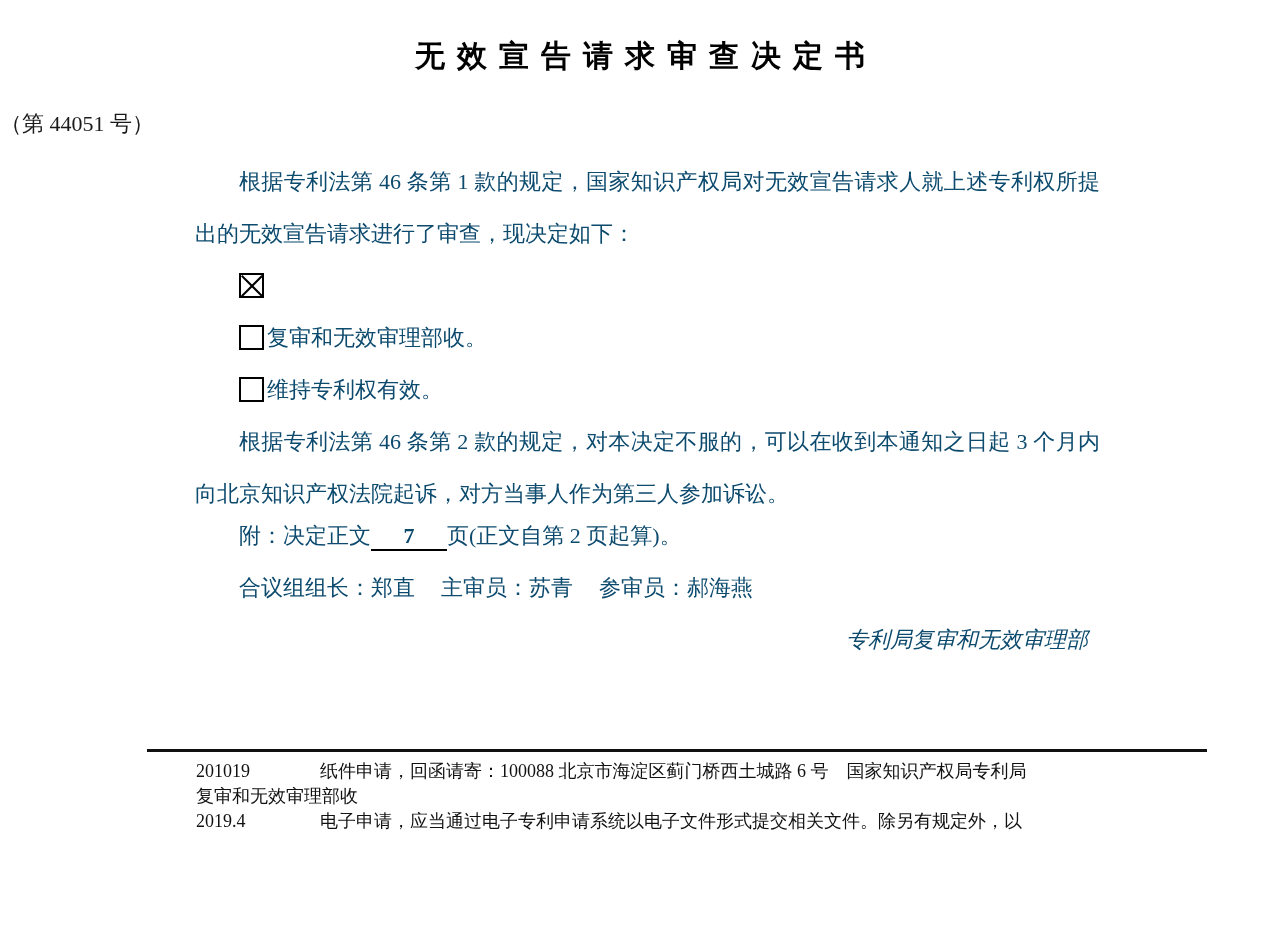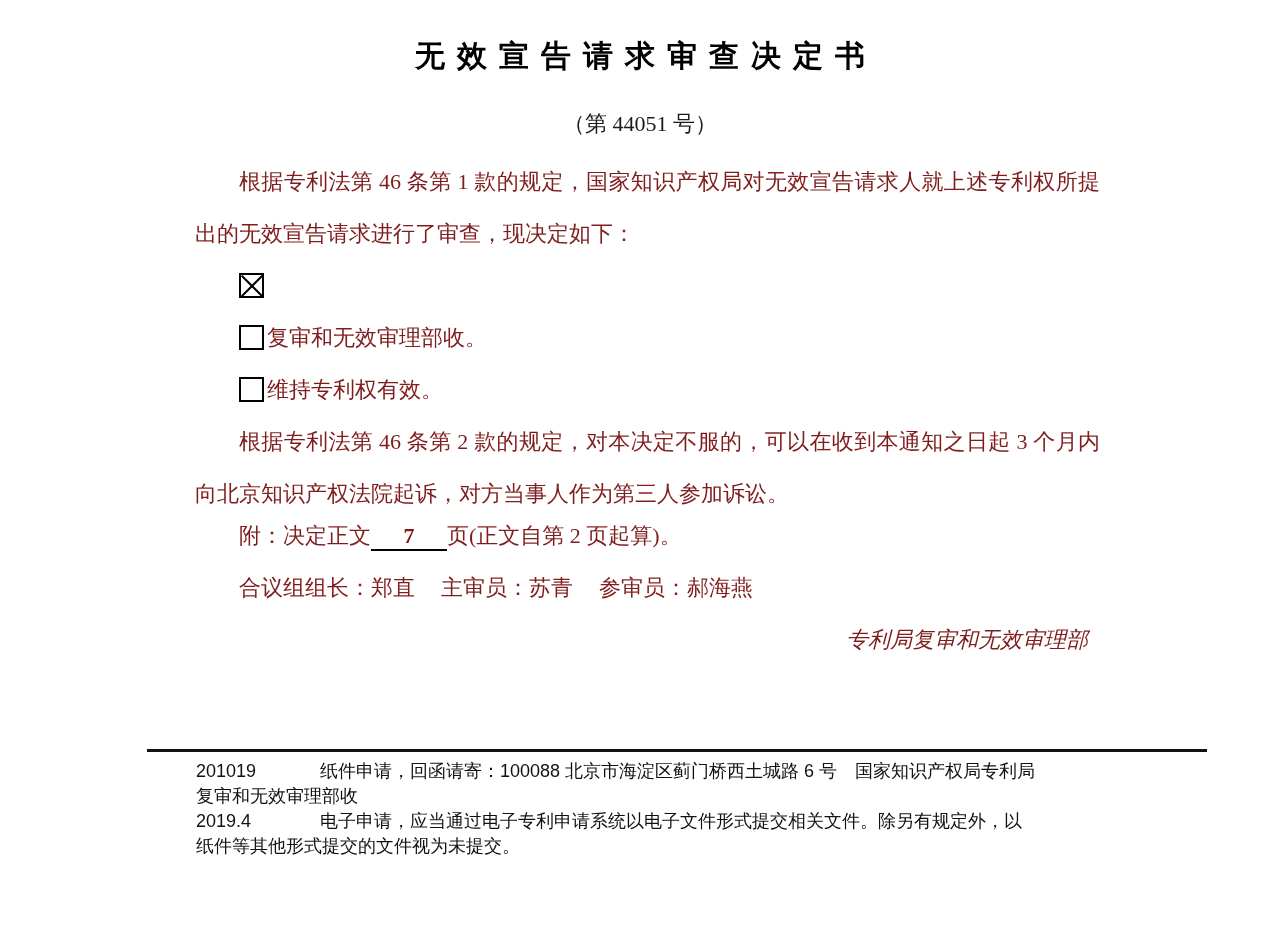--- a/index.html
+++ b/index.html
@@ -20,32 +20,31 @@
     font-family: "Liberation Sans", "DejaVu Sans", sans-serif;
     font-weight: bold;
     font-size: 30px;
     line-height: 42px;
     letter-spacing: 12px;
     text-indent: 12px;
     color: #000000;
   }
   .doc-number {
     margin-top: 33px;
-    text-align: center;
     font-size: 22px;
     line-height: 28px;
     color: #1a1a1a;
   }
   .content {
     margin-top: 18px;
     margin-left: 195px;
     width: 905px;
     font-size: 22px;
     line-height: 52px;
-    color: #7f1d1d;
+    color: #0c4a6e;
   }
   .para {
     text-indent: 2em;
     text-align: justify;
   }
   .options { margin-left: 2em; }
   .option-row { line-height: 52px; white-space: nowrap; }
   .checkbox {
     position: relative;
     display: inline-block;
@@ -85,21 +84,21 @@
     margin-top: 83px;
     margin-left: 147px;
     width: 1060px;
     height: 3px;
     background: #111111;
   }
   .footer-text {
     margin-top: 7px;
     margin-left: 196px;
     width: 918px;
-    font-family: Liberation Sans, sans-serif;
+    font-family: Liberation Serif, serif;
     font-size: 18px;
     line-height: 25px;
     color: #111111;
   }
   .footer-row { white-space: nowrap; }
   .footer-code { display: inline-block; min-width: 124px; }
   .footer-code:empty { display: none; }
 </style>
 </head>
 <body>
@@ -145,18 +144,15 @@
   <div class="footer-text">
     <div class="footer-row">
       <span class="footer-code">201019</span><span>纸件申请，回函请寄：100088 北京市海淀区蓟门桥西土城路 6 号　国家知识产权局专利局</span>
     </div>
     <div class="footer-row">
       <span>复审和无效审理部收</span>
     </div>
     <div class="footer-row">
       <span class="footer-code">2019.4</span><span>电子申请，应当通过电子专利申请系统以电子文件形式提交相关文件。除另有规定外，以</span>
     </div>
-    <div class="footer-row">
-      <span>纸件等其他形式提交的文件视为未提交。</span>
-    </div>
   </div>
 
 </div>
 
 </body></html>

